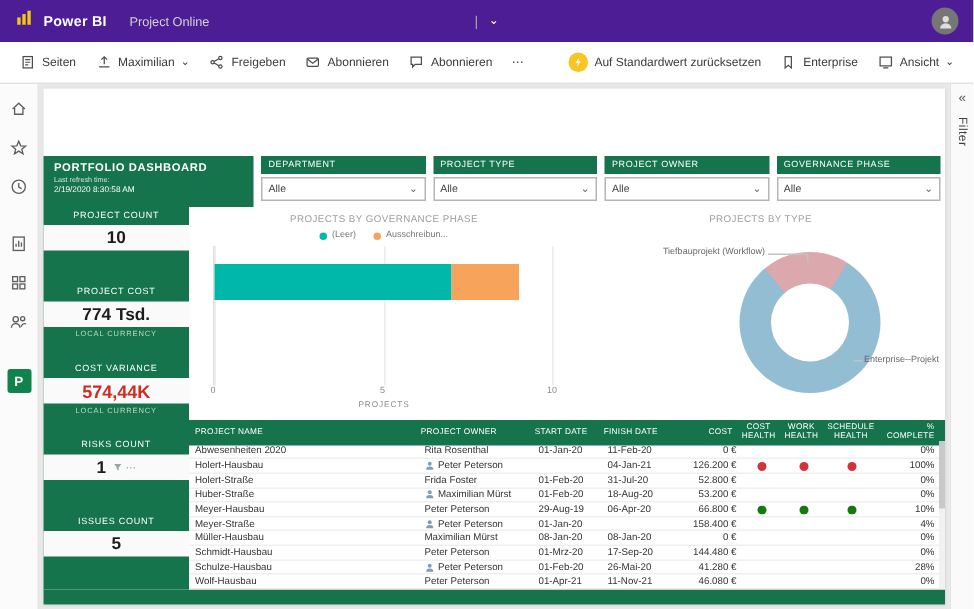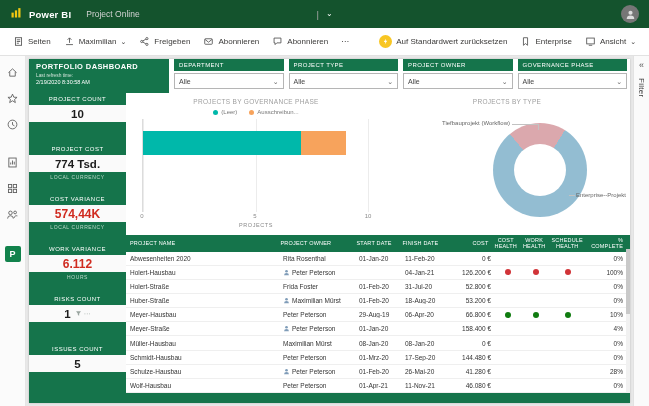--- a/index.html
+++ b/index.html
@@ -2,21 +2,21 @@
 <html style="--green: #15744b; --neg: #d02b20;"><head>
 <meta charset="utf-8">
 <style>
   :root{ --green:#15744b; --neg:#d02b20; }
   *{box-sizing:border-box;}
   html,body{margin:0;padding:0;}
   body{width:649px;height:406px;overflow:hidden;font-family:"Liberation Sans",sans-serif;background:#fff;}
   .app{width:649px;height:406px;display:flex;flex-direction:column;}
 
   
-  .topbar{flex:0 0 28px;background:#14532d;color:#fff;display:flex;align-items:center;position:relative;text-align:center;}
+  .topbar{flex:0 0 28px;background:#4c1d95;color:#fff;display:flex;align-items:center;position:relative;text-align:center;}
   .tb-left{display:flex;align-items:center;padding-left:10px;gap:7px;}
   .brand{font-size:9.5px;font-weight:bold;letter-spacing:.2px;}
   .workspace{font-size:8.5px;color:#d3d3d3;margin-left:8px;}
   .tb-center{position:absolute;left:50%;top:0;height:100%;transform:translateX(-50%);display:flex;align-items:center;gap:7px;font-size:9.5px;white-space:nowrap;}
   .tb-sep{color:#a8a8a8;}
   .chev{font-size:8px;line-height:1;display:inline-block;}
   .tb-right{margin-left:auto;padding-right:10px;display:flex;align-items:center;}
   .avatar{width:18px;height:18px;border-radius:50%;background:#767676;display:flex;align-items:center;justify-content:center;cursor:pointer;}
 
   
@@ -32,21 +32,21 @@
   .sidenav{flex:0 0 26px;background:#fbfbfb;border-right:1px solid #e5e5e5;display:flex;flex-direction:column;align-items:center;padding-top:8px;gap:10px;}
   .nav-btn{width:16px;height:16px;display:flex;align-items:center;justify-content:center;cursor:pointer;background:none;border:0;padding:0;}
   .nav-btn svg{width:13px;height:13px;stroke:#5f5f5f;fill:none;stroke-width:1.1;}
   .gap-top{margin-top:12px;}
   .app-tile{width:16px;height:16px;background:#12824c;color:#fff;font-size:9px;font-weight:bold;display:flex;align-items:center;justify-content:center;border-radius:2px;cursor:pointer;margin-top:14px;}
 
   .canvas{flex:1;background:#e8e8e8;padding:3px;min-width:0;display:flex;}
   .dashboard{flex:1;background:#fff;display:flex;flex-direction:column;box-shadow:0 0 2px rgba(0,0,0,.2);min-width:0;}
 
   
-  .dash-header{flex:0 0 34px;display:flex;}
+  .dash-header{flex:0 0 34px;display:flex;margin-top:45px;}
   .dash-title{flex:0 0 140px;background:var(--green);color:#fff;padding:3px 7px;}
   .dash-title .t{font-size:7.5px;font-weight:bold;letter-spacing:.4px;}
   .dash-title .r1{font-size:4.8px;color:#cfe3d8;margin-top:2px;}
   .dash-title .r2{font-size:5.5px;margin-top:1px;}
   .slicer-row{flex:1;display:flex;gap:5px;padding:0 3px 0 5px;}
   .slicer{flex:1;display:flex;flex-direction:column;min-width:0;}
   .slicer-label{height:12px;background:var(--green);color:#fff;font-size:6px;letter-spacing:.4px;line-height:12px;padding-left:5px;}
   .slicer-dd{margin-top:2px;height:16px;background:#fff;border:1px solid #b5b5b5;display:flex;align-items:center;justify-content:space-between;font-size:7px;color:#444;padding:0 4px;cursor:pointer;}
   .slicer-dd .chev{color:#666;font-size:7px;}
 
@@ -312,25 +312,20 @@
    <div class="kpi-label">PROJECT COST</div>
    <div class="kpi-value">774 Tsd.</div>
    <div class="kpi-sub">LOCAL CURRENCY</div>
  </div>
  <div class="kpi">
    <div class="kpi-label">COST VARIANCE</div>
    <div class="kpi-value neg">574,44K</div>
    <div class="kpi-sub">LOCAL CURRENCY</div>
  </div>
  <div class="kpi">
-   <div class="kpi-label">WORK VARIANCE</div>
-   <div class="kpi-value neg">6.112</div>
-   <div class="kpi-sub">HOURS</div>
- </div>
- <div class="kpi">
    <div class="kpi-label">RISKS COUNT</div>
    <div class="kpi-value">1<span class="kpi-ics">
                     <svg viewBox="0 0 16 16" width="7" height="7">
                       <path d="M2.5 3h11L9.5 8.5V13l-3-1.8V8.5z" fill="#9aa5a0"></path>
                     </svg>
                     <span class="dots">⋯</span>
                   </span></div>
    <div class="kpi-sub"></div>
  </div>
  <div class="kpi">

